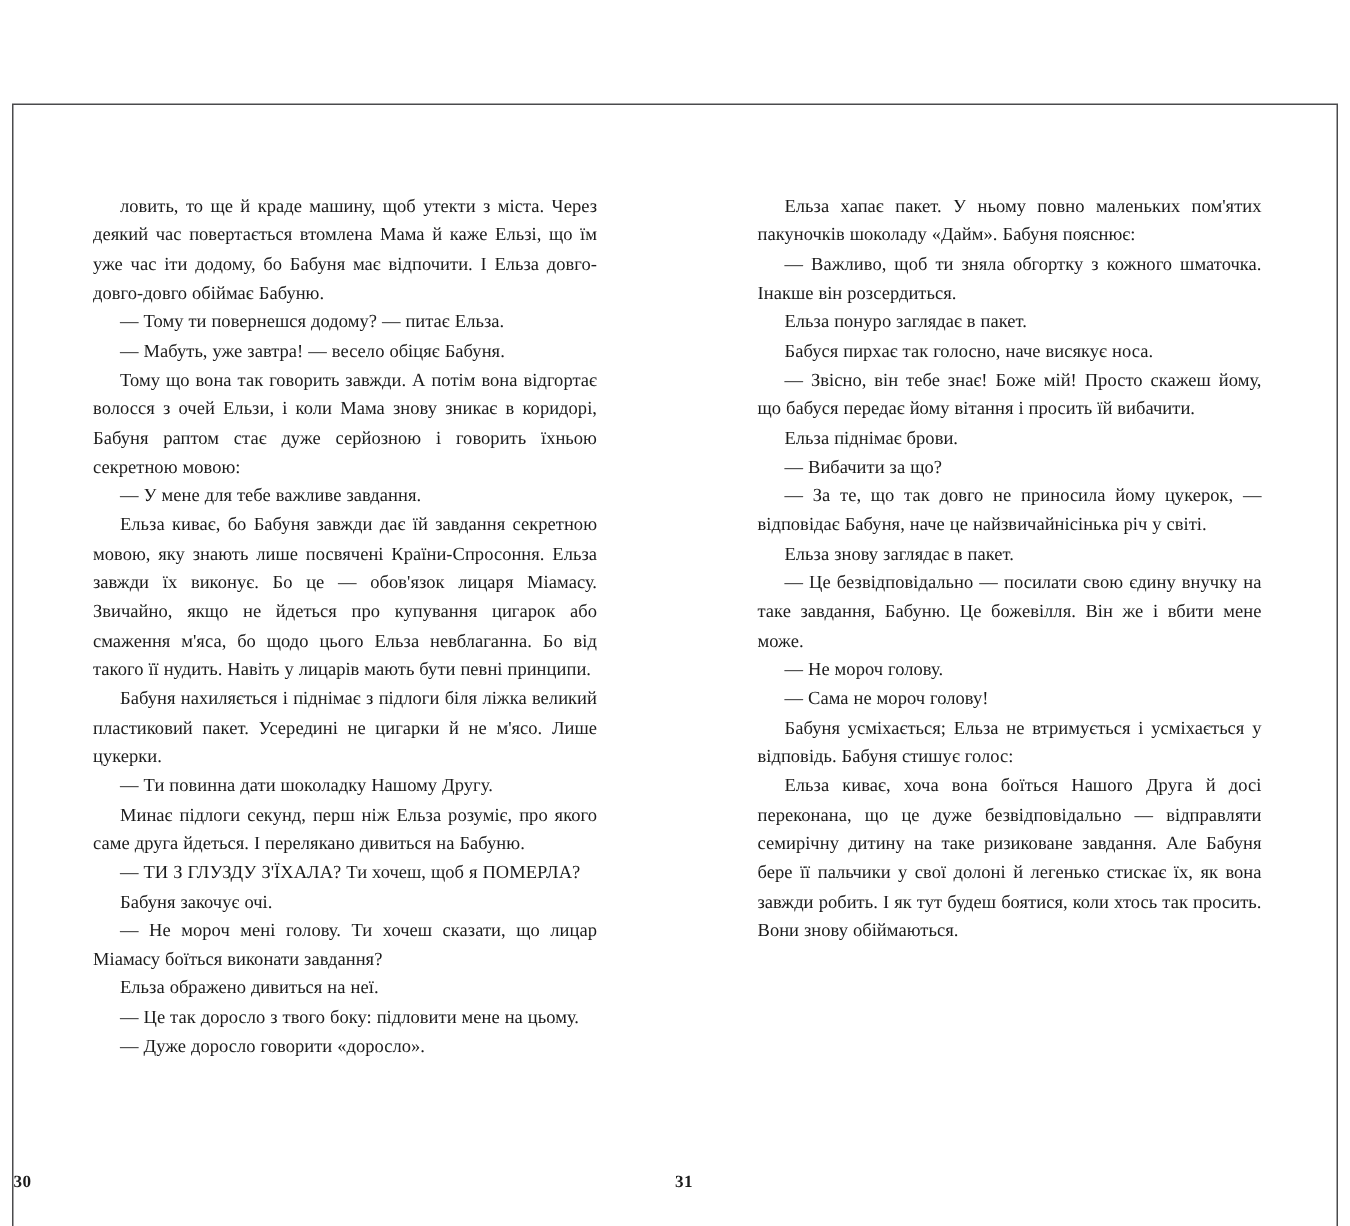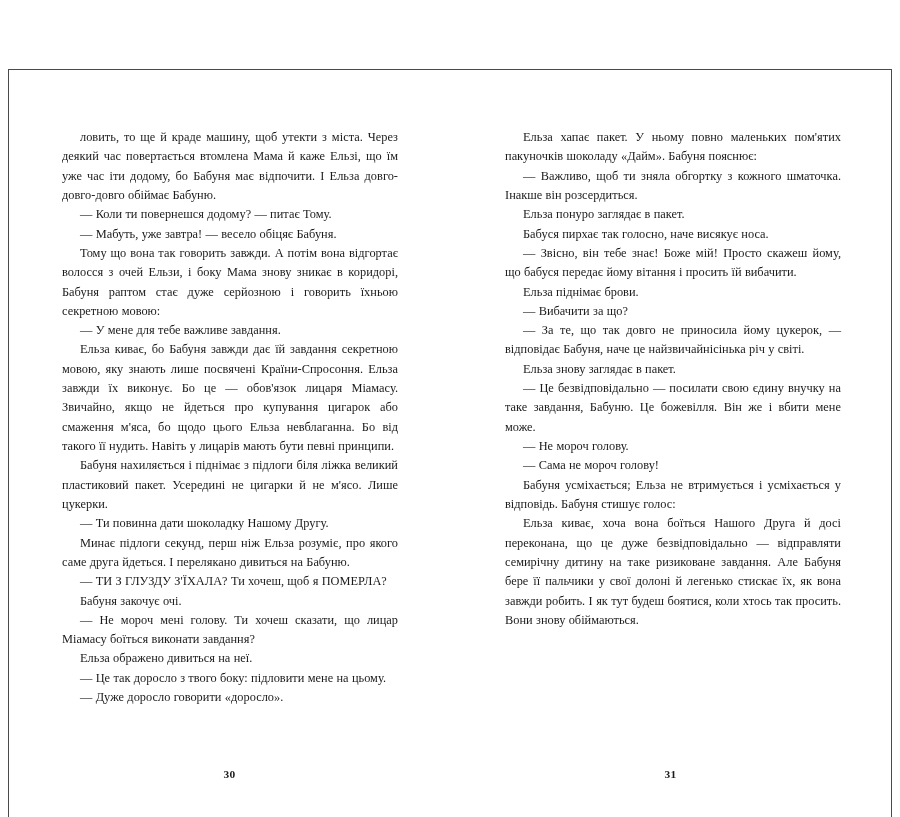--- a/index.html
+++ b/index.html
@@ -53,42 +53,41 @@
   }
   .textblock p {
     margin: 0;
     text-indent: 18px;
   }
   
   .textblock p { text-align-last: left; }
 
   .folio {
     position: absolute;
-    bottom: 48px;
+    bottom: 34px;
     left: 0;
     right: 0;
-    text-align: center;
     font-size: 11.4px;
     font-weight: bold;
     letter-spacing: 0.3px;
     color: #1b1b1b;
   }
 </style>
 </head>
 <body>
 
 <div class="spread">
   <div class="pages">
 
     <div class="page page-left">
       <div class="textblock">
         <p>ловить, то ще й краде машину, щоб утекти з міста. Через деякий час повертається втомлена Мама й каже Ельзі, що їм уже час іти додому, бо Бабуня має відпочити. І Ельза довго-довго-довго обіймає Бабуню.</p>
-        <p>— Коли ти повернешся додому? — питає Тому.</p>
+        <p>— Тому ти повернешся додому? — питає Ельза.</p>
         <p>— Мабуть, уже завтра! — весело обіцяє Бабуня.</p>
-        <p>Тому що вона так говорить завжди. А потім вона відгортає волосся з очей Ельзи, і боку Мама знову зникає в коридорі, Бабуня раптом стає дуже серйозною і говорить їхньою секретною мовою:</p>
+        <p>Тому що вона так говорить завжди. А потім вона відгортає волосся з очей Ельзи, і коли Мама знову зникає в коридорі, Бабуня раптом стає дуже серйозною і говорить їхньою секретною мовою:</p>
         <p>— У мене для тебе важливе завдання.</p>
         <p>Ельза киває, бо Бабуня завжди дає їй завдання секретною мовою, яку знають лише посвячені Країни-Спросоння. Ельза завжди їх виконує. Бо це — обов'язок лицаря Міамасу. Звичайно, якщо не йдеться про купування цигарок або смаження м'яса, бо щодо цього Ельза невблаганна. Бо від такого її нудить. Навіть у лицарів мають бути певні принципи.</p>
         <p>Бабуня нахиляється і піднімає з підлоги біля ліжка великий пластиковий пакет. Усередині не цигарки й не м'ясо. Лише цукерки.</p>
         <p>— Ти повинна дати шоколадку Нашому Другу.</p>
         <p>Минає підлоги секунд, перш ніж Ельза розуміє, про якого саме друга йдеться. І перелякано дивиться на Бабуню.</p>
         <p>— ТИ З ГЛУЗДУ З'ЇХАЛА? Ти хочеш, щоб я ПОМЕРЛА?</p>
         <p>Бабуня закочує очі.</p>
         <p>— Не мороч мені голову. Ти хочеш сказати, що лицар Міамасу боїться виконати завдання?</p>
         <p>Ельза ображено дивиться на неї.</p>
         <p>— Це так доросло з твого боку: підловити мене на цьому.</p>

